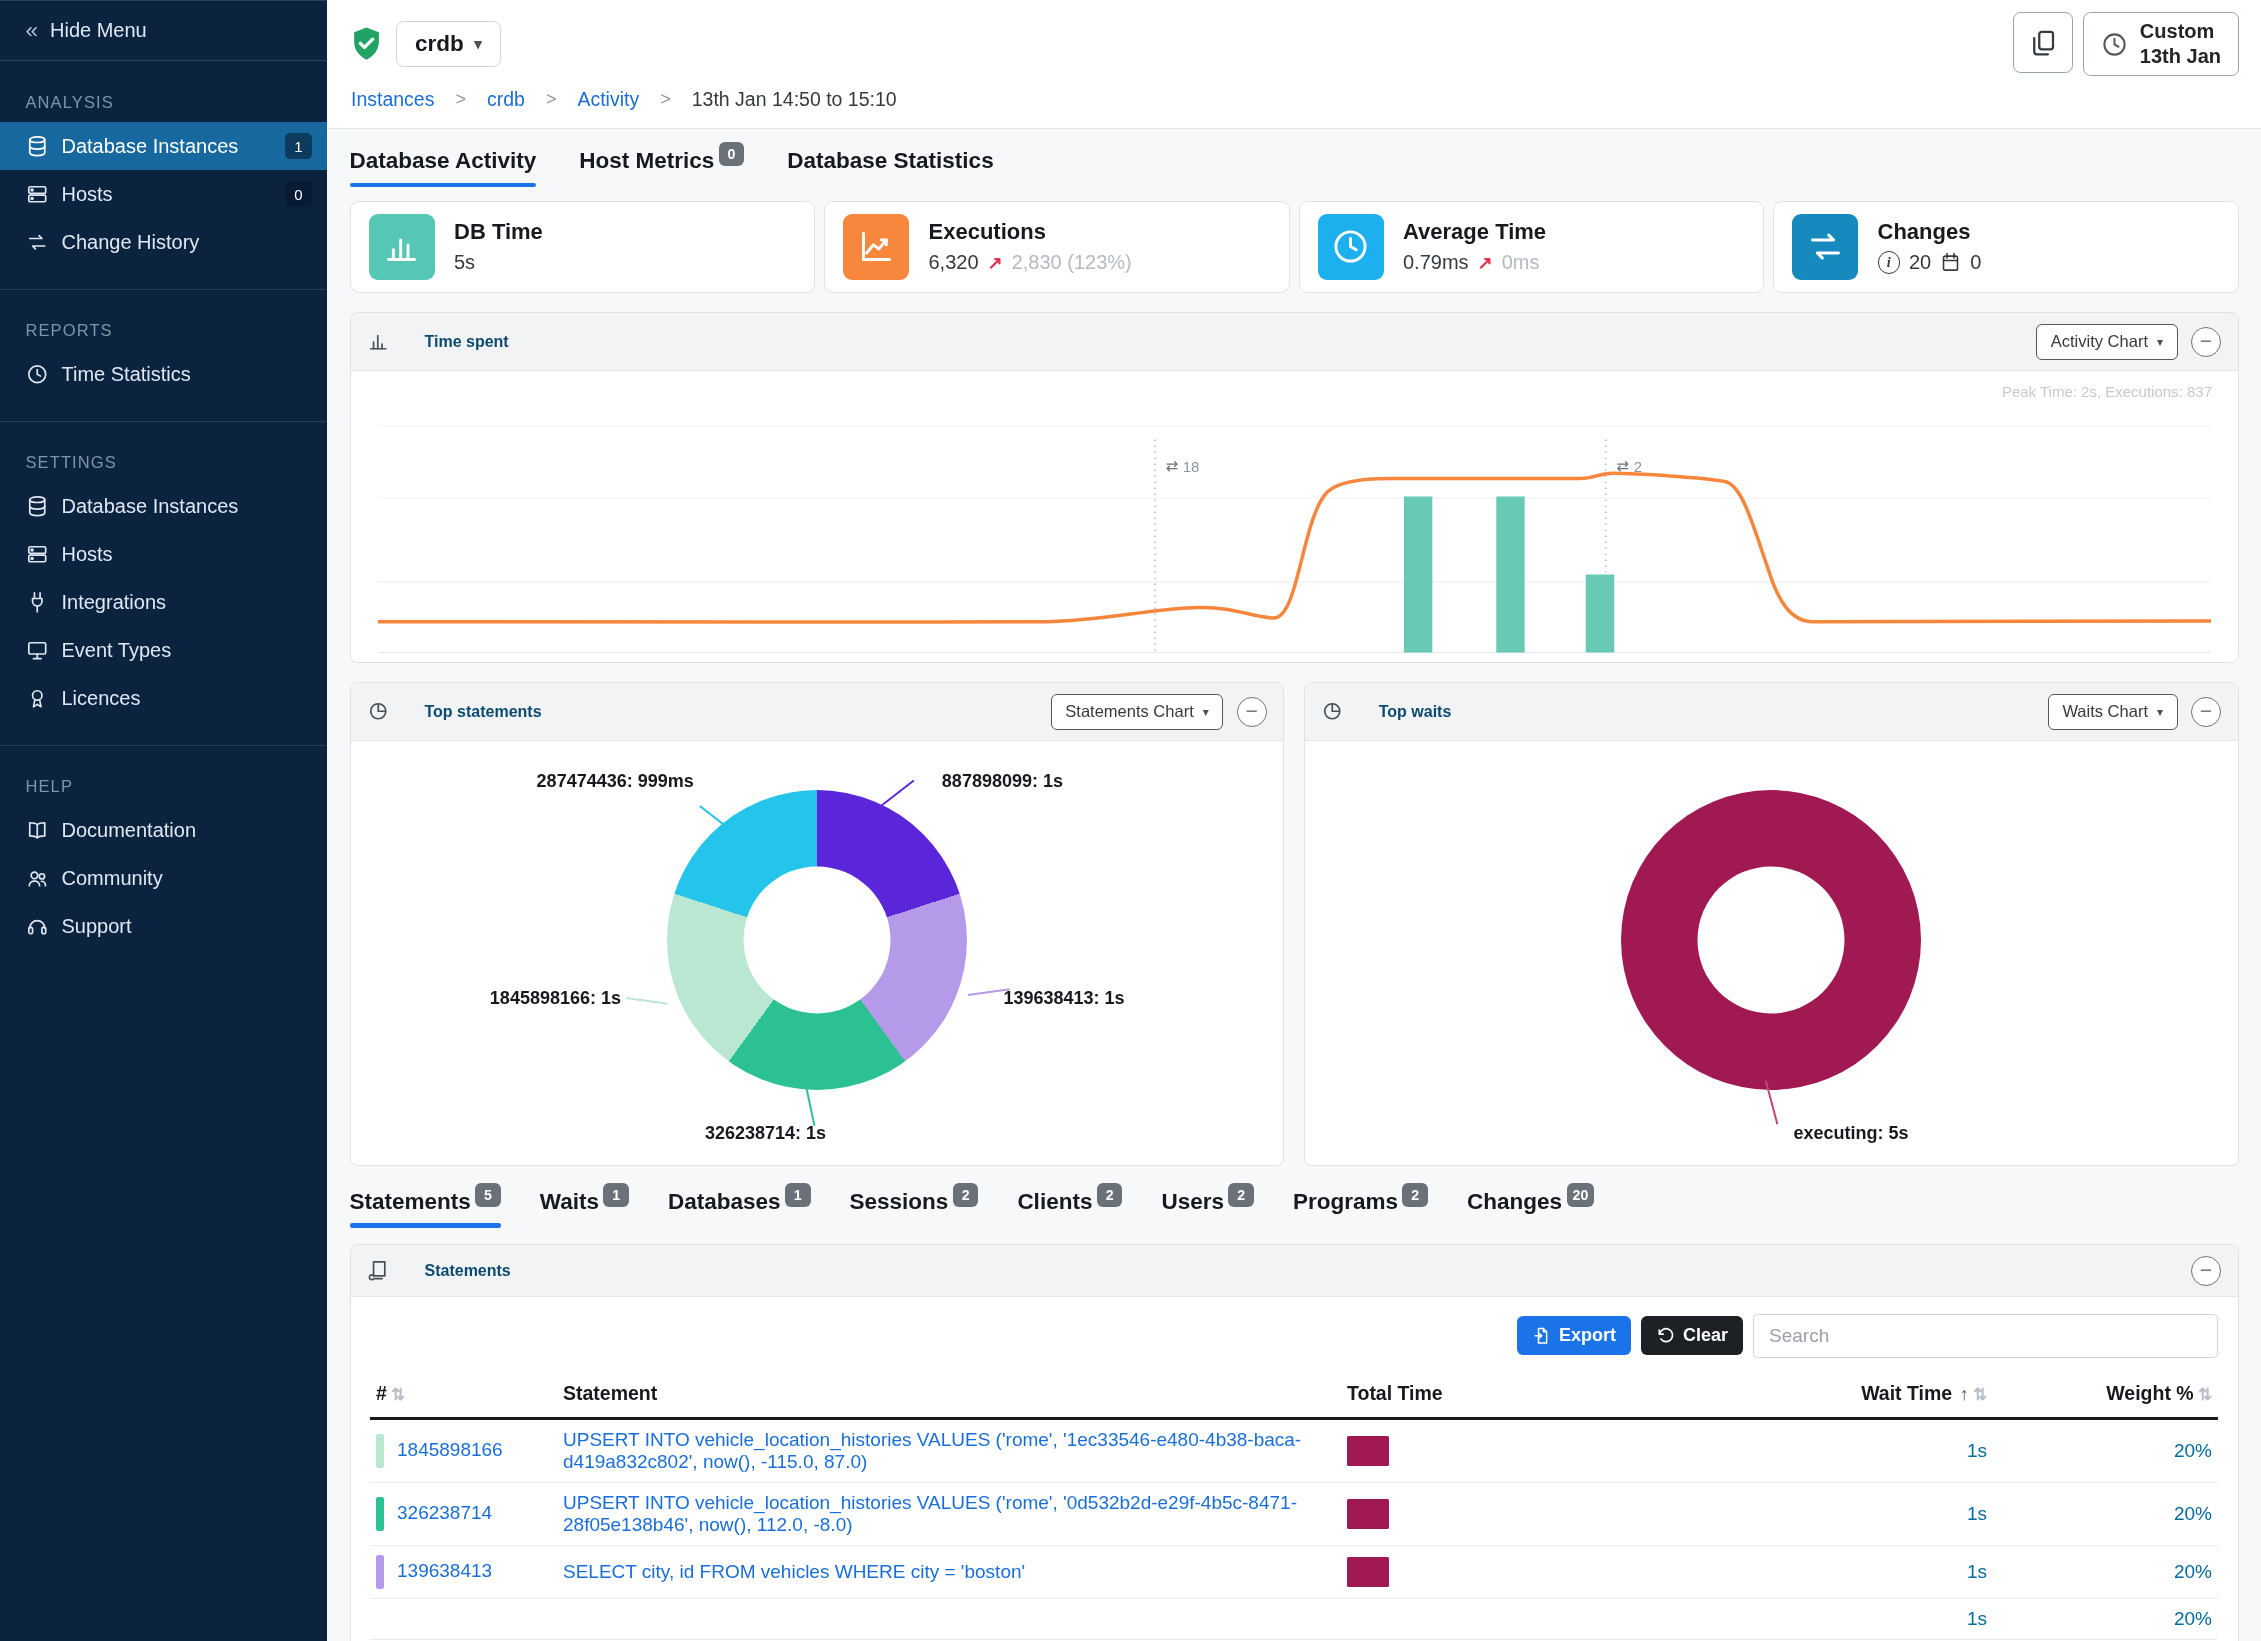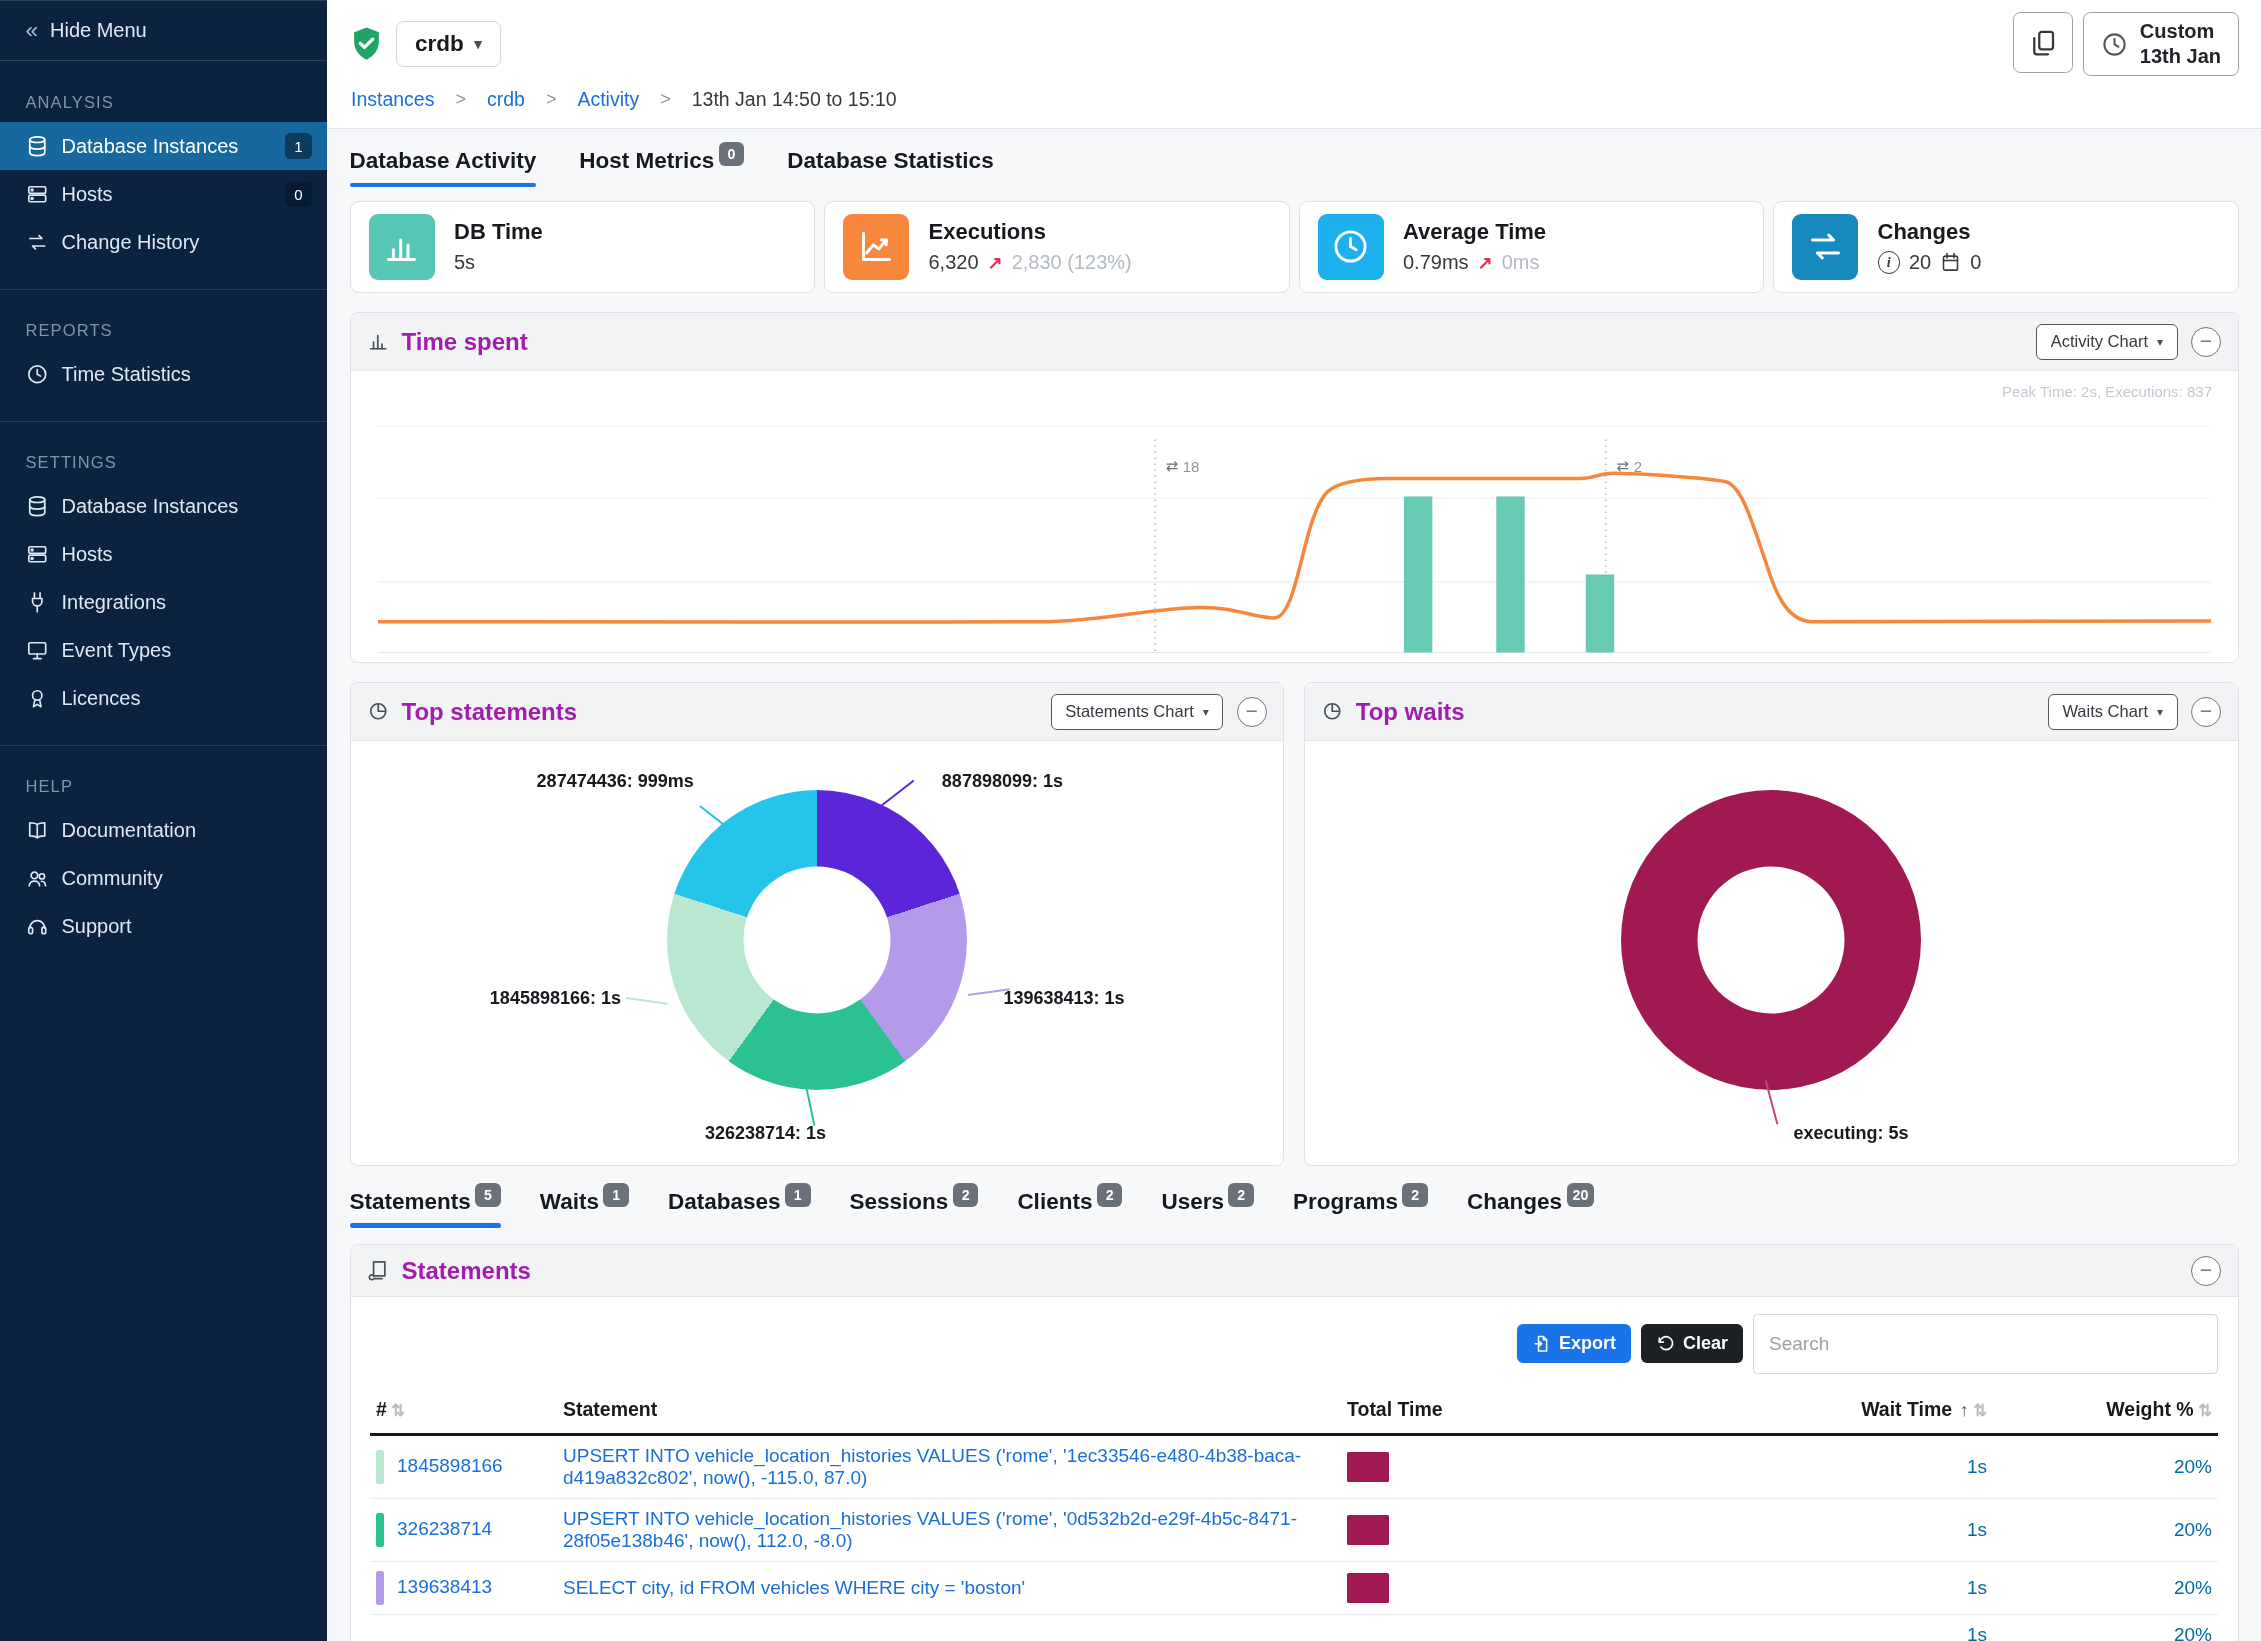--- a/index.html
+++ b/index.html
@@ -66,21 +66,21 @@
   .trend-up { color:#e03050; font-size:18px; font-weight:bold; }
   .delta { color:#b3bac1; }
   .mini-info { width:22.5px; height:22.5px; border:1.5px solid #343a40; border-radius:50%; display:inline-flex; align-items:center;
                justify-content:center; font-size:14.2px; font-weight:bold; font-family:"Liberation Serif",serif; font-style:italic; }
   .mini-cal { width:21px; height:22.5px; }
 
   .panel { background:#fff; border:0.7px solid #dee2e6; border-radius:7.5px; margin-bottom:19.5px; }
   .panel-head { background:#f1f3f5; border-bottom:0.7px solid #e3e7eb; border-radius:7.5px 7.5px 0 0; padding:10.5px 16.5px;
                 display:flex; align-items:center; gap:12px; }
   .panel-head svg.ph-icon { width:22.5px; height:22.5px; color:#495057; }
-  .panel-title { font-size:24px; font-weight:bold; color:#a21caf; }
+  .panel-title { font-size:16px; font-weight:bold; color:#0c4a6e;margin-left:23px; }
   .panel-controls { margin-left:auto; display:flex; align-items:center; gap:13.5px; }
   .chart-select { background:#fff; border:0.7px solid #52585e; border-radius:6px; padding:7.5px 13.5px; font-size:16.5px;
                   color:#343a40; display:flex; align-items:center; gap:9px; cursor:pointer; }
   .chart-select .caret { font-size:12px; }
   .minus-btn { width:30px; height:30px; border:1.5px solid #6c757d; border-radius:50%; color:#6c757d; background:#fff;
                display:flex; align-items:center; justify-content:center; font-size:21px; line-height:1; cursor:pointer; padding-bottom:3px; }
 
   
   .ts-body { position:relative; padding:43px 27px 7.5px; }
   .peak-note { position:absolute; top:12px; right:25.5px; font-size:15px; color:#c3cad1; }
@@ -104,21 +104,21 @@
   
   .detail-tabs { display:flex; gap:39px; margin:3px 0 16.5px; }
 
   
   .toolbar { display:flex; justify-content:flex-end; align-items:center; gap:10px; padding:16.5px 19.5px 6px; }
   .btn { display:flex; align-items:center; gap:7.5px; border:none; border-radius:6px; padding:9px 15px; font-size:18px;
          font-weight:bold; color:#fff; cursor:pointer; font-family:inherit; }
   .btn svg { width:19.5px; height:19.5px; }
   .btn-export { background:#1a73e8; }
   .btn-clear { background:#1d2126; }
-  .search-input { width:465px; height:60px; border:0.7px solid #ced4da; border-radius:4.5px; font-size:19px; padding:0 15px;
+  .search-input { width:465px; height:44px; border:0.7px solid #ced4da; border-radius:4.5px; font-size:19px; padding:0 15px;
                   color:#6d28d9; font-family:inherit; outline:none; }
   .search-input::placeholder { color:#9aa1a8; }
   .stmt-table { width:calc(100% - 39px); margin:7.5px 19.5px 22.5px; border-collapse:collapse; }
   .stmt-table th { font-size:19.5px; font-weight:bold; color:#16191d; text-align:left; padding:10.5px 6px 12px;
                    border-bottom:3px solid #16191d; white-space:nowrap; }
   .th-right { text-align:right !important; }
   .sort-glyph { color:#b6bdc6; font-size:16.5px; margin-left:4.5px; }
   .sort-up { color:#495057; font-size:18px; margin-left:7.5px; }
   .stmt-table td { padding:9px 6px; border-bottom:1.5px solid #e9ecef; font-size:19px; vertical-align:middle; }
   .col-id { width:187px; } .col-total { width:247px; } .col-wait { width:405px; text-align:right; } .col-weight { width:225px; text-align:right; }

